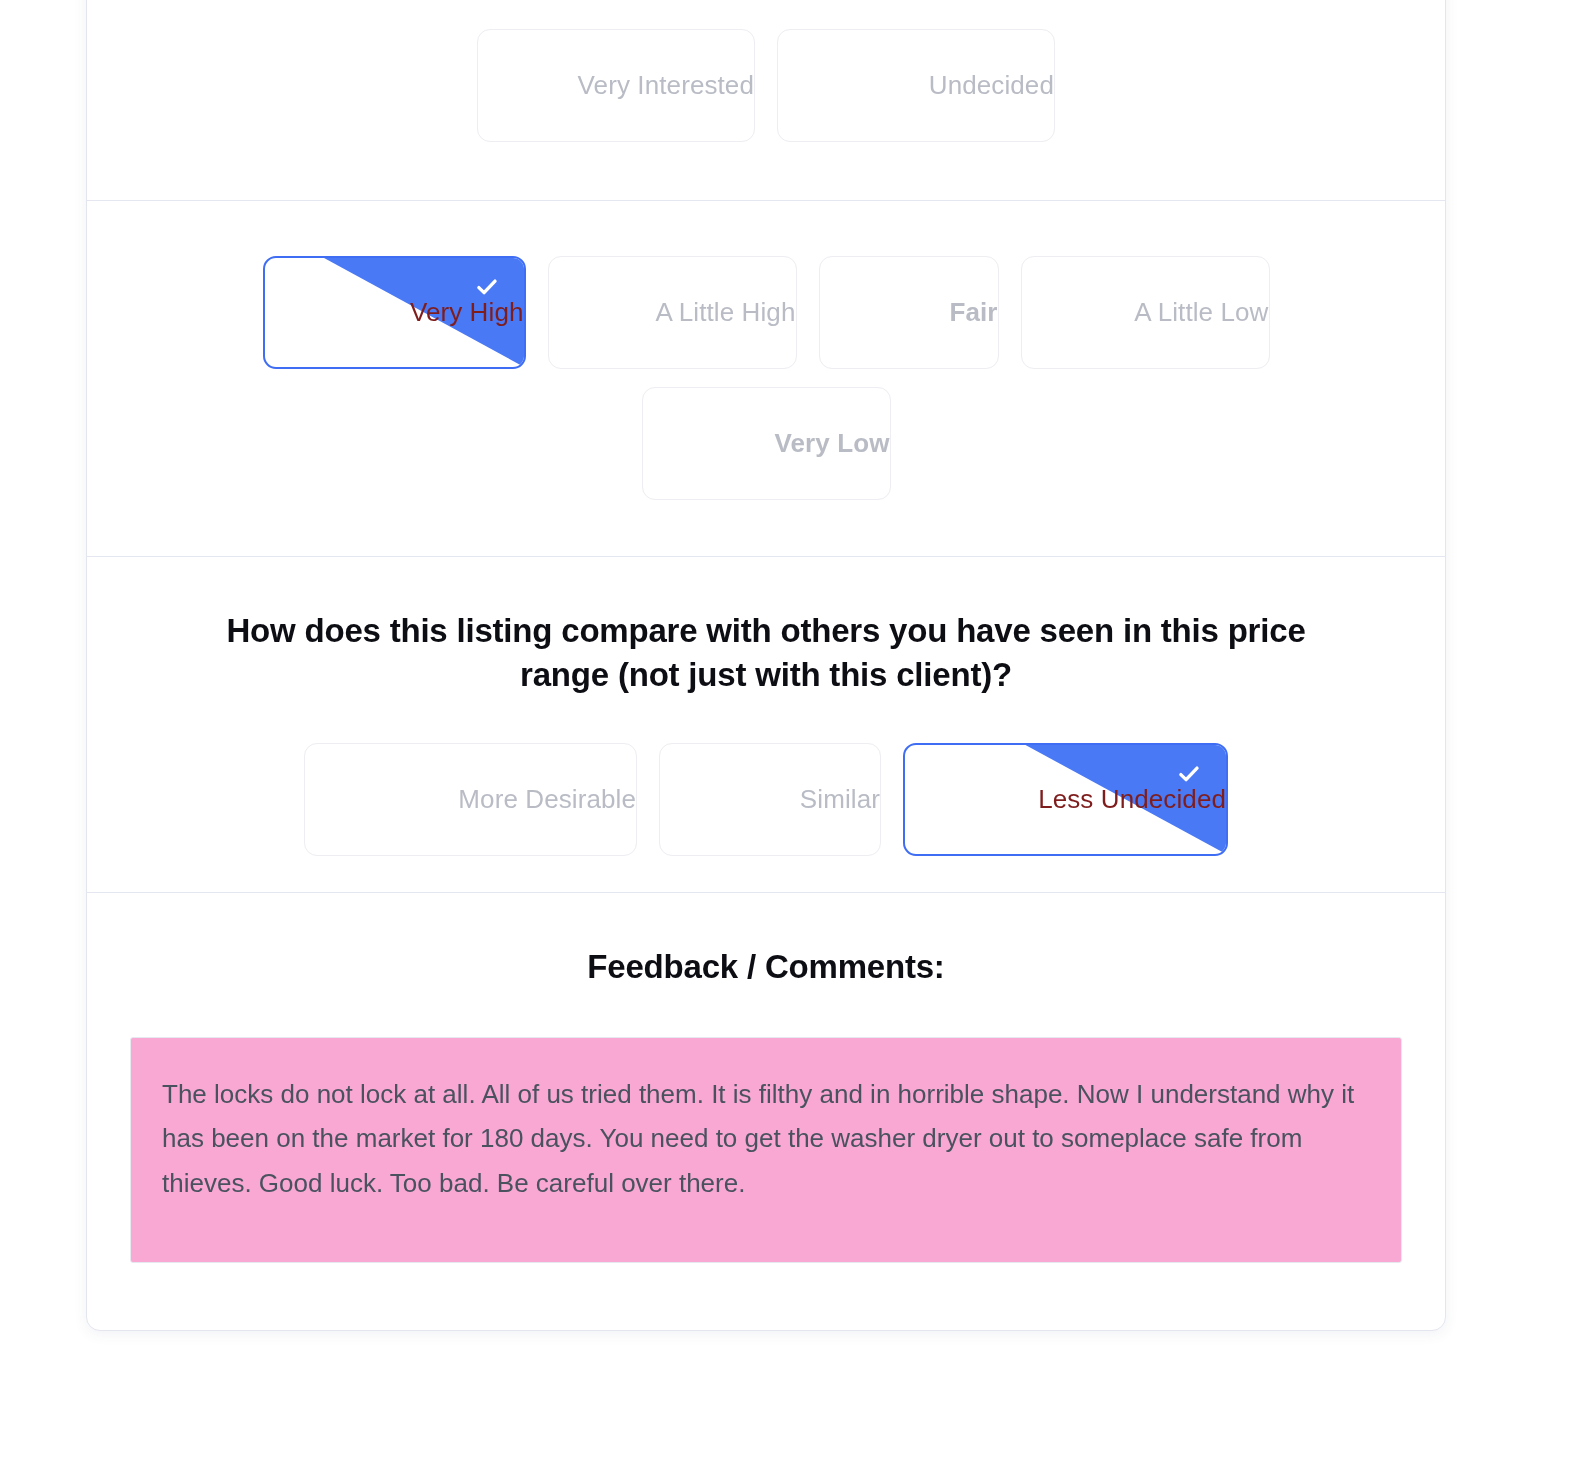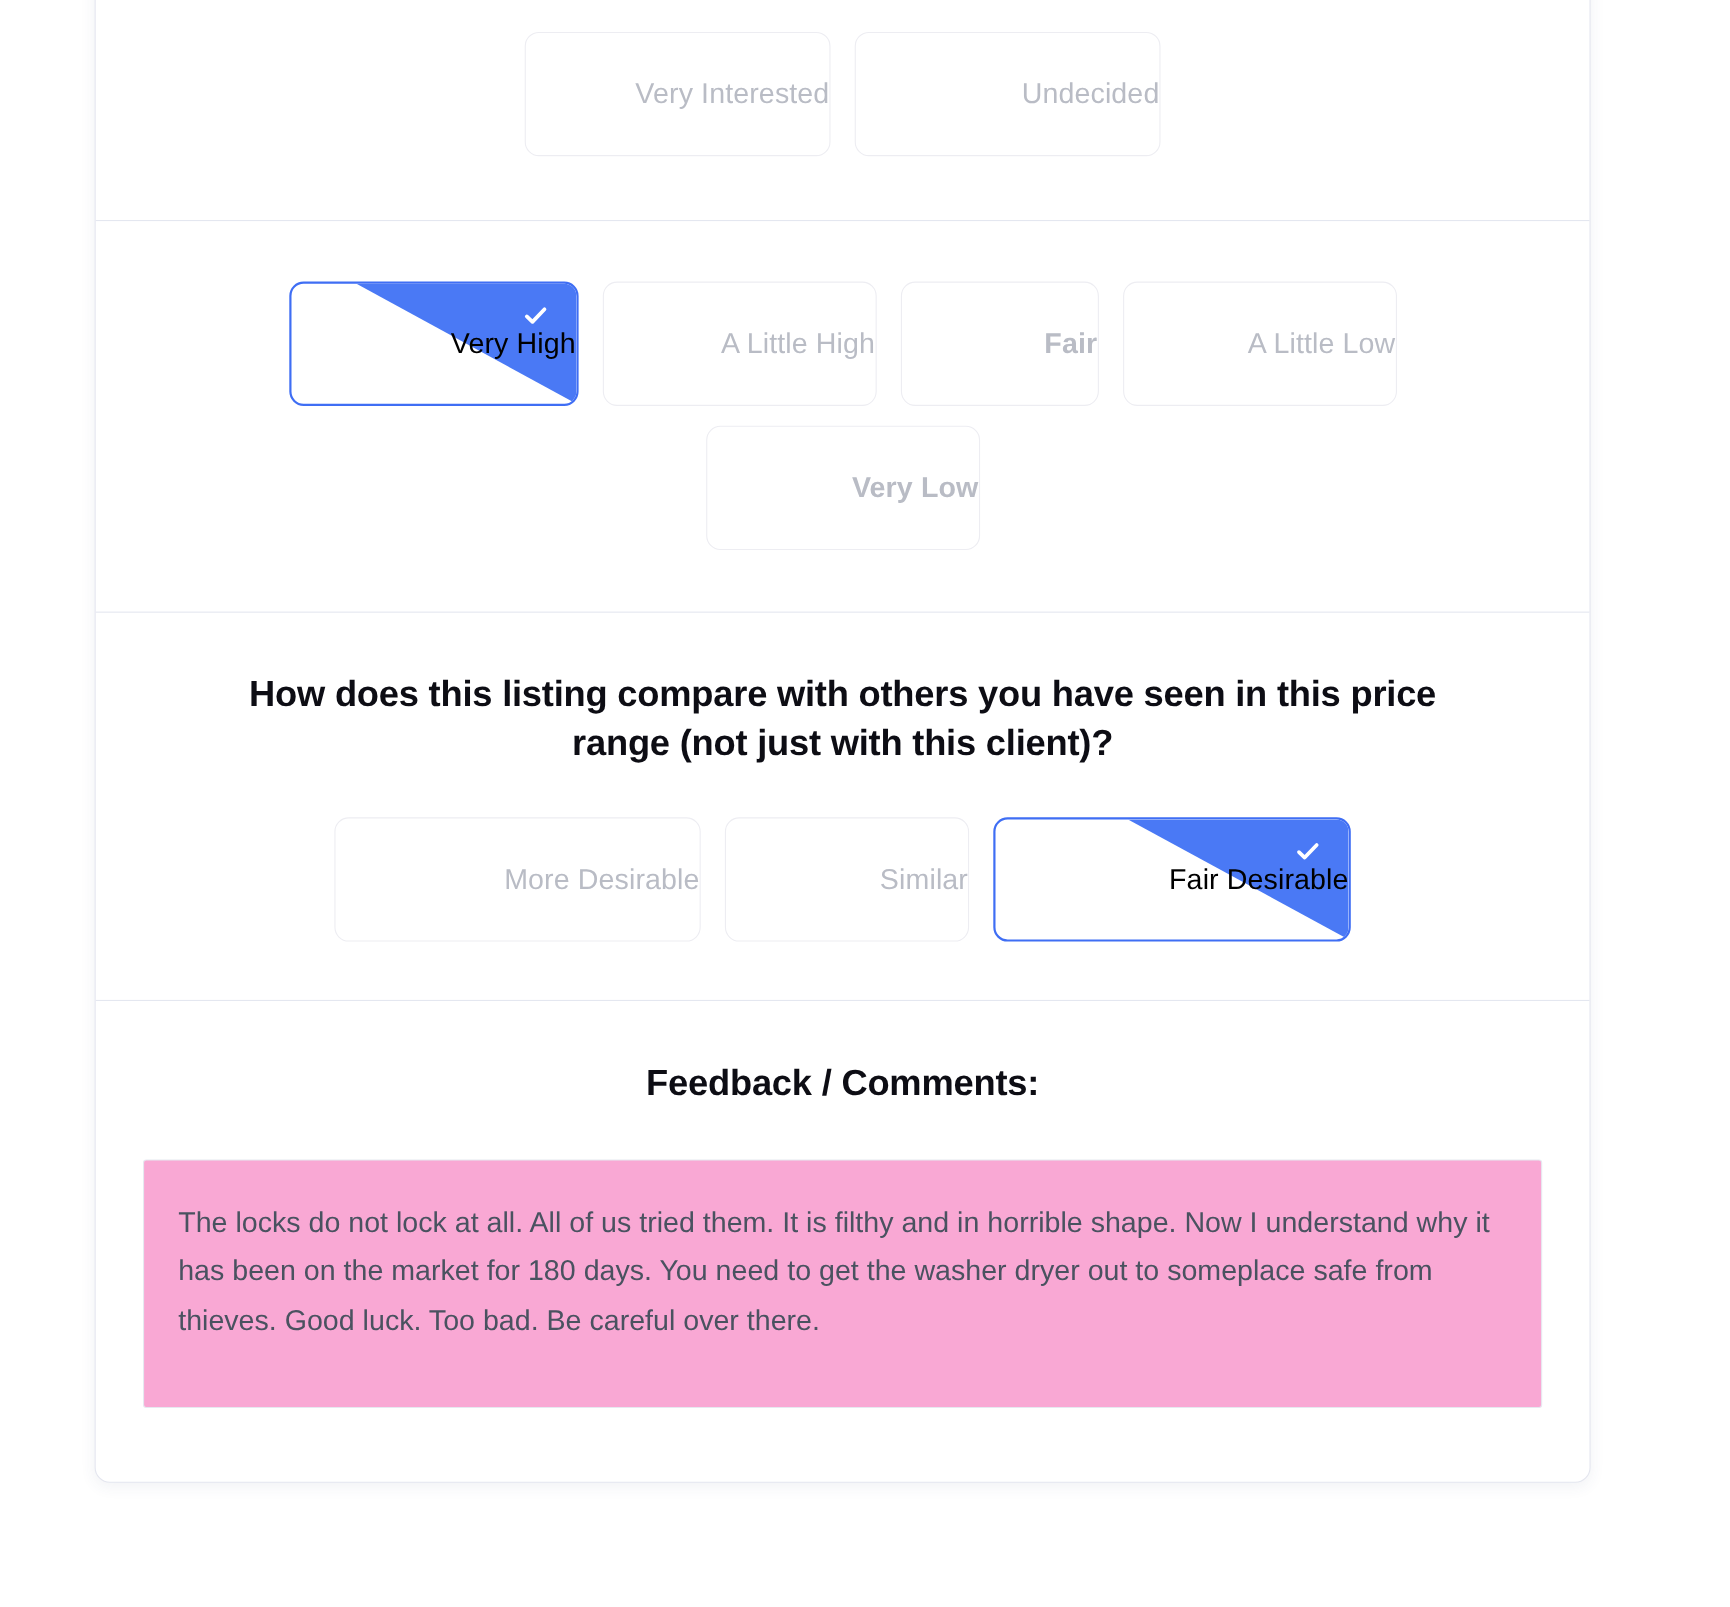--- a/index.html
+++ b/index.html
@@ -68,21 +68,21 @@
     box-sizing: border-box;
     font-size: 26px;
     color: #b9bcc5;
     letter-spacing: 0.1px;
     overflow: hidden;
     user-select: none;
   }
 
   .opt.selected {
     border: 2px solid #3f6ef4;
-    color: #000000;
+    color: #7f1d1d;
   }
 
   
   .opt .flag {
     position: absolute;
     top: 0;
     right: 0;
     width: 100%;
     height: 100%;
     pointer-events: none;
@@ -100,21 +100,21 @@
 
   
   #section-price { padding-top: 55px; padding-bottom: 56px; }
   #section-price .question-title { margin-bottom: 52px; }
   #section-price .options { gap: 22px; row-gap: 18px; max-width: 1120px; margin: 0 auto; }
   #section-price .opt { width: 263px; }
   #section-price .opt.w-narrow { width: 180px; font-weight: bold; }
   #section-price .opt.w-mid { width: 249px; }
 
   
-  #section-compare { padding-top: 52px; padding-bottom: 53px; }
+  #section-compare { padding-top: 52px; padding-bottom: 36px; }
   #section-compare .question-title { margin-bottom: 47px; }
   #section-compare .options { gap: 22px; }
   #section-compare .opt { width: 333px; }
   #section-compare .opt.w-sm { width: 222px; }
 
   
   #section-feedback { padding-top: 52px; padding-bottom: 67px; }
   #section-feedback .question-title { margin-bottom: 48px; }
 
   .feedback-box {
@@ -190,21 +190,21 @@
 
       <div class="opt">
         <span class="label">More Desirable</span>
       </div>
 
       <div class="opt w-sm">
         <span class="label">Similar</span>
       </div>
 
       <div class="opt selected" style="width:325px;">
-        <span class="label">Fair Desirable</span>
+        <span class="label">Less Undecided</span>
         <span class="flag">
           <svg viewBox="0 0 325 113" preserveAspectRatio="none" aria-hidden="true">
             <path d="M325,0 L325,113 L122,0 Z" fill="#4a79f5"></path>
           </svg>
         </span>
         <svg class="check" width="26" height="26" viewBox="0 0 24 24" style="position:absolute;top:16px;right:24px;z-index:3;">
           <path d="M4.5 12.6 L9.3 17.2 L19.4 6.6" fill="none" stroke="#ffffff" stroke-width="3.1" stroke-linecap="round" stroke-linejoin="round"></path>
         </svg>
       </div>
 

